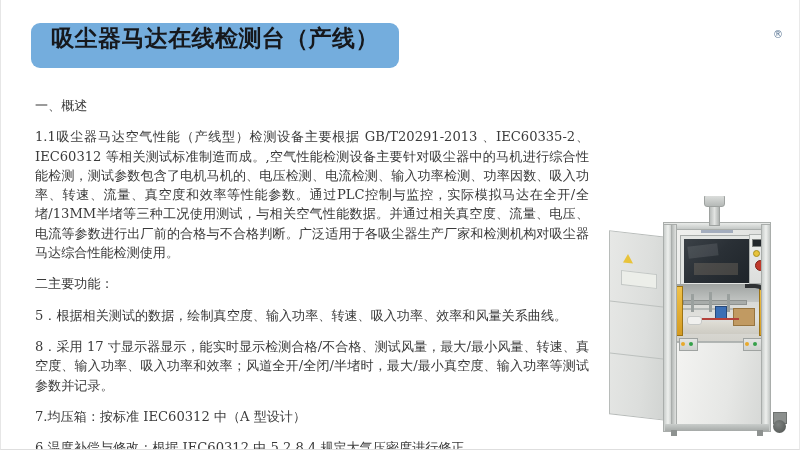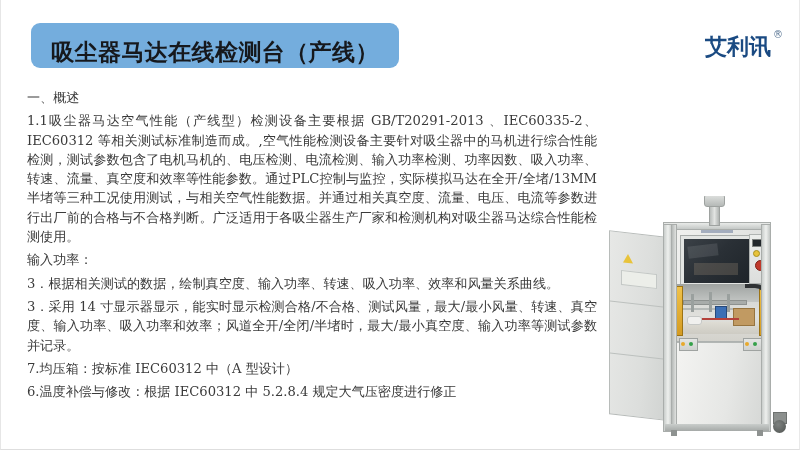--- a/index.html
+++ b/index.html
@@ -21,21 +21,21 @@
   }
 
   
   #title-banner{
     position:absolute;
     left:30px; top:23px;
     width:368px; height:45px;
     background:#74addd;
     border-radius:9px;
     display:flex;
-    align-items:flex-end;
+    align-items:flex-start;
     justify-content:center;
   }
   #title-banner .title-text{
     font-family:"DejaVu Serif","Liberation Serif",serif;
     font-size:23px;
     font-weight:700;
     color:#16181c;
     letter-spacing:0.4px;
     white-space:nowrap;
   }
@@ -75,21 +75,21 @@
     position:absolute;
     left:22px; top:84px;
     width:578px;
     font-family:"DejaVu Serif","Liberation Serif",serif;
     font-size:13.1px;
     line-height:19.3px;
     color:#3a3a3a;
     text-align:justify;
     text-justify:inter-character;
   }
-  #body-copy p{margin:4px;padding:0;}
+  #body-copy p{margin:12px;padding:0;}
   #body-copy p.tight{text-align:justify;}
   #body-copy p.nojust{text-align:left;}
 
   
   #photo{
     position:absolute;
     left:604px; top:196px;
     width:192px; height:240px;
     overflow:hidden;
     background:#ffffff;
@@ -249,30 +249,29 @@
 </head>
 <body>
 
 <div id="slide">
 
   <div id="title-banner">
     <span class="title-text">吸尘器马达在线检测台（产线）</span>
   </div>
 
   <div id="logo">
-    <span class="logo-cn">艾利讯</span>
     <span class="logo-tm">®</span>
   </div>
 
   <div id="body-copy">
     <p class="nojust">一、概述</p>
     <p class="tight">1.1吸尘器马达空气性能（产线型）检测设备主要根据 GB/T20291-2013 、IEC60335-2、IEC60312 等相关测试标准制造而成。,空气性能检测设备主要针对吸尘器中的马机进行综合性能检测，测试参数包含了电机马机的、电压检测、电流检测、输入功率检测、功率因数、吸入功率、转速、流量、真空度和效率等性能参数。通过PLC控制与监控，实际模拟马达在全开/全堵/13MM半堵等三种工况使用测试，与相关空气性能数据。并通过相关真空度、流量、电压、电流等参数进行出厂前的合格与不合格判断。广泛适用于各吸尘器生产厂家和检测机构对吸尘器马达综合性能检测使用。</p>
-    <p class="nojust">输入功率：</p>
-    <p class="nojust">3．根据相关测试的数据，绘制真空度、输入功率、转速、吸入功率、效率和风量关系曲线。</p>
-    <p class="tight">3．采用 14 寸显示器显示，能实时显示检测合格/不合格、测试风量，最大/最小风量、转速、真空度、输入功率、吸入功率和效率；风道全开/全闭/半堵时，最大/最小真空度、输入功率等测试参数并记录。</p>
+    <p class="nojust">二主要功能：</p>
+    <p class="nojust">5．根据相关测试的数据，绘制真空度、输入功率、转速、吸入功率、效率和风量关系曲线。</p>
+    <p class="tight">8．采用 17 寸显示器显示，能实时显示检测合格/不合格、测试风量，最大/最小风量、转速、真空度、输入功率、吸入功率和效率；风道全开/全闭/半堵时，最大/最小真空度、输入功率等测试参数并记录。</p>
     <p class="nojust">7.均压箱：按标准 IEC60312 中（A 型设计）</p>
     <p class="nojust">6.温度补偿与修改：根据 IEC60312 中 5.2.8.4 规定大气压密度进行修正</p>
   </div>
 
   <div id="photo">
     <div class="ph cab-left"></div>
     <div class="ph seam1"></div>
     <div class="ph seam2"></div>
     <div class="ph hazard"></div>
     <div class="ph plate"></div>

